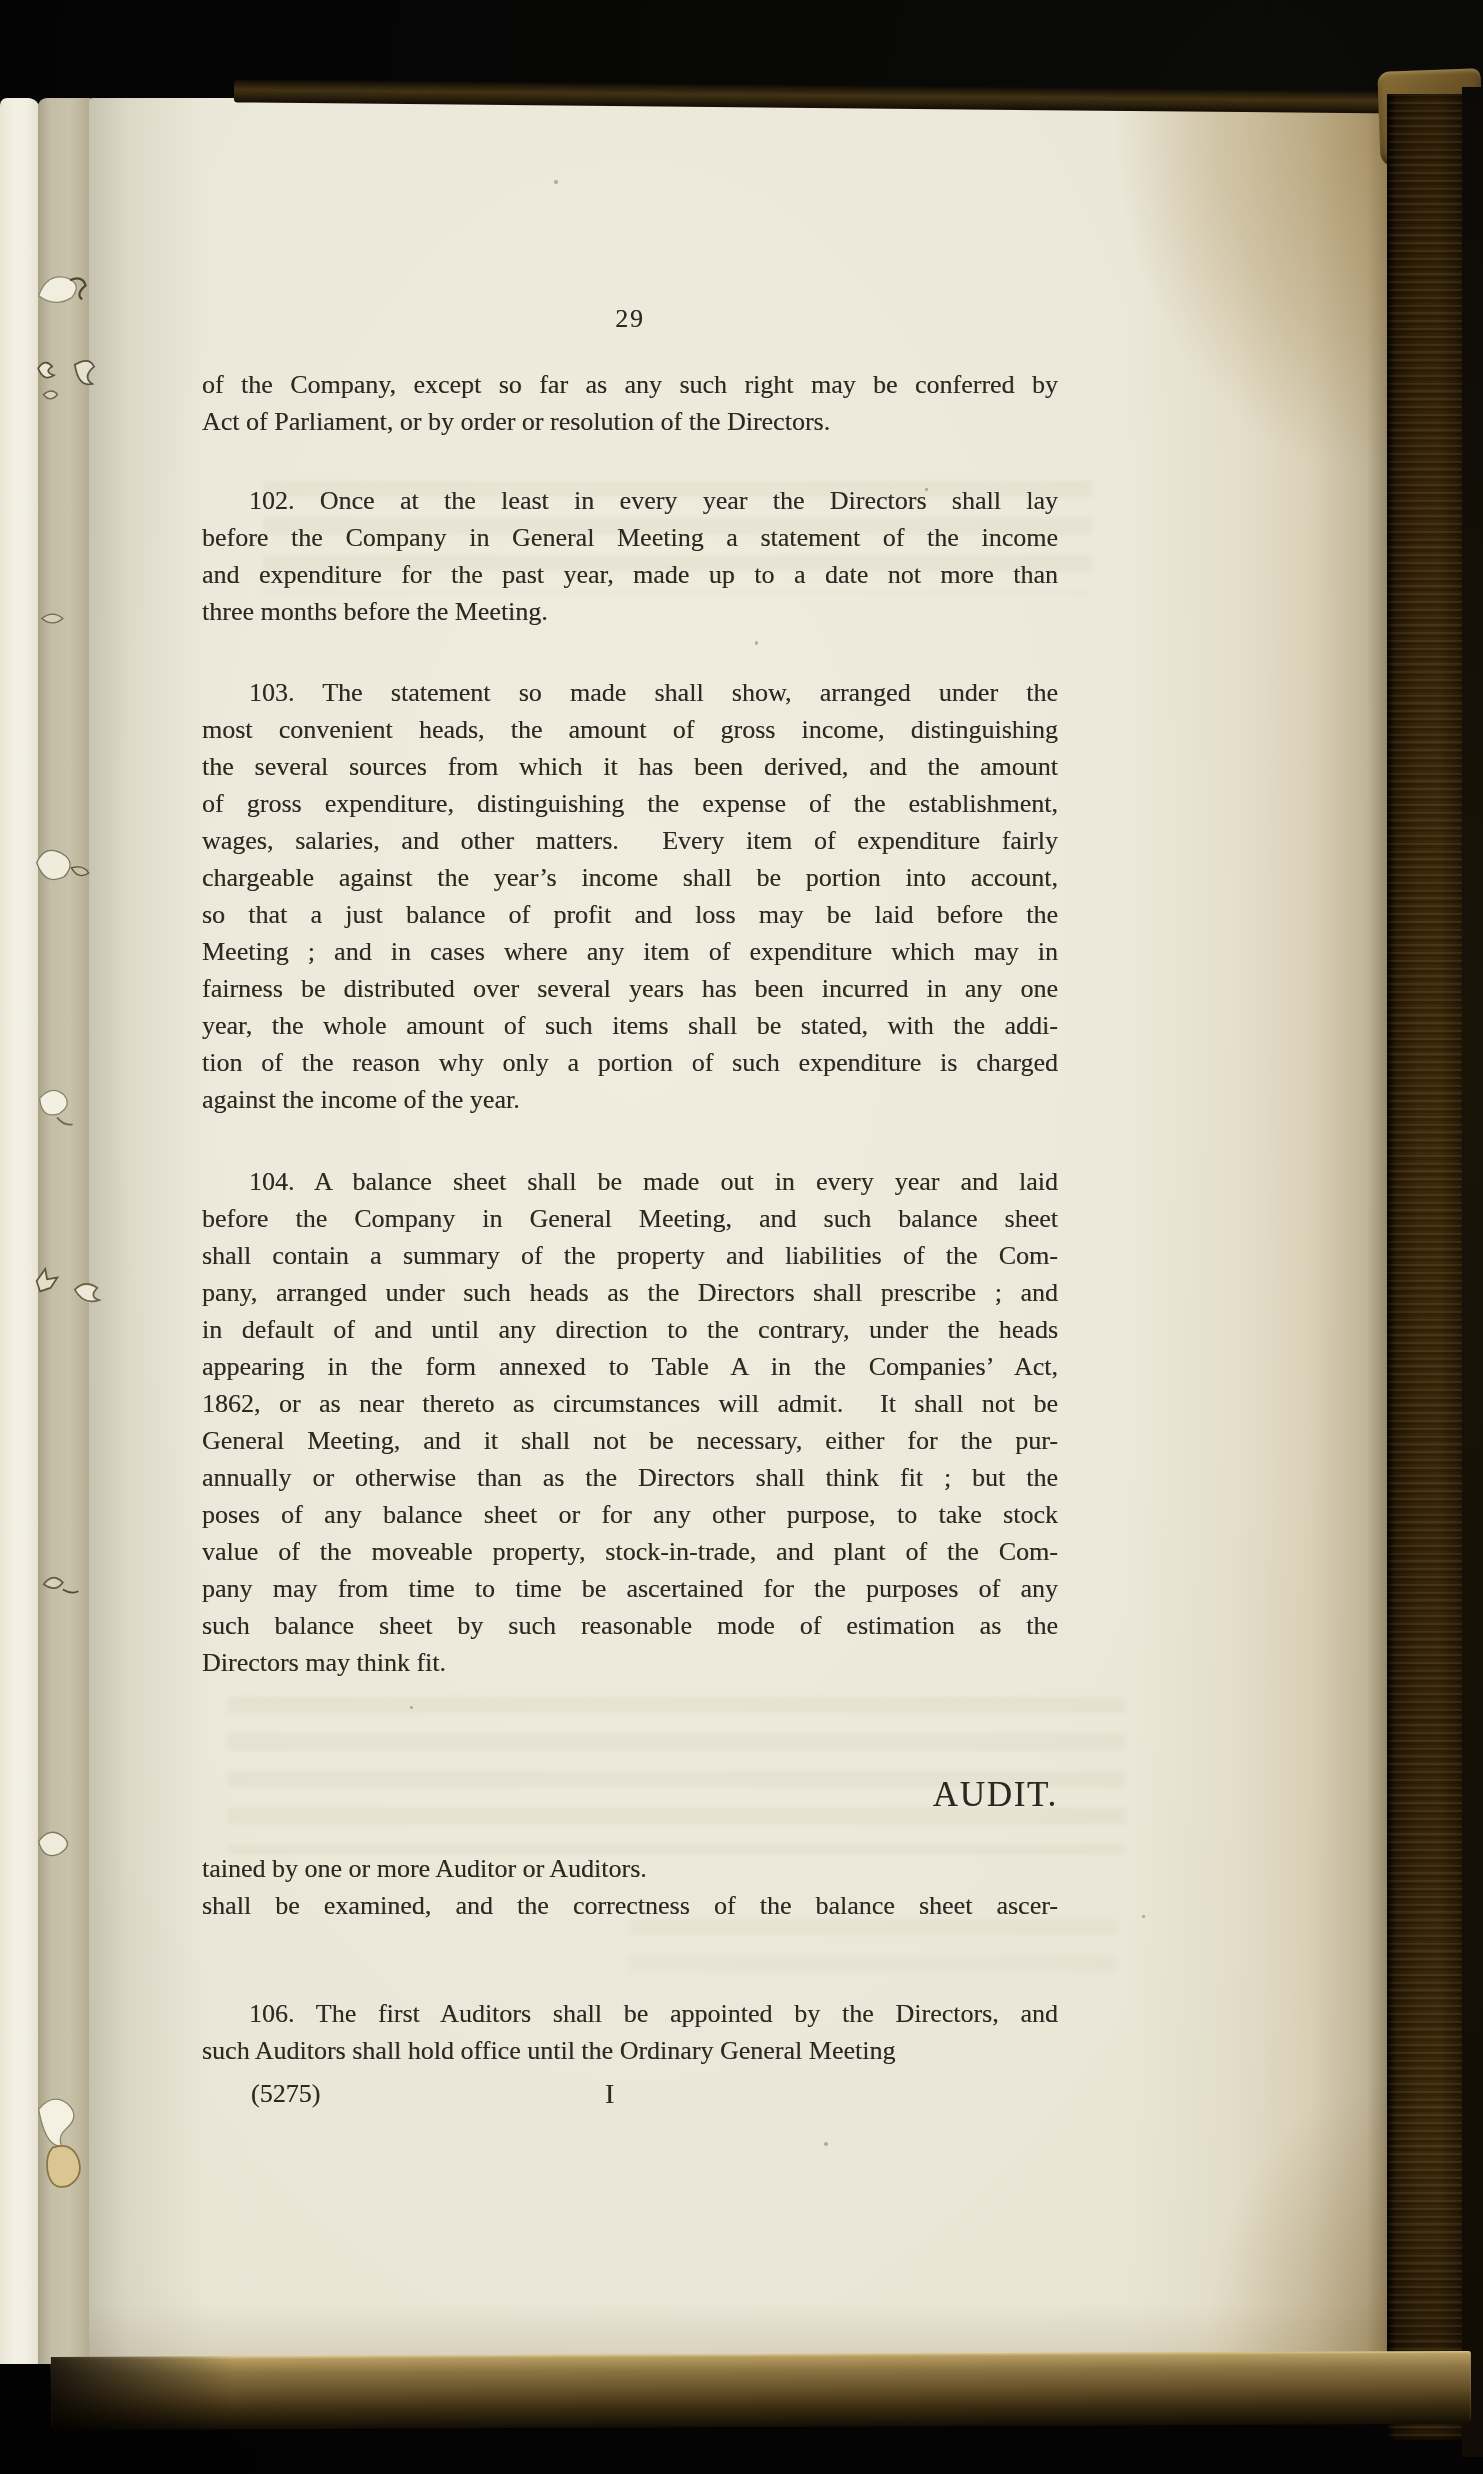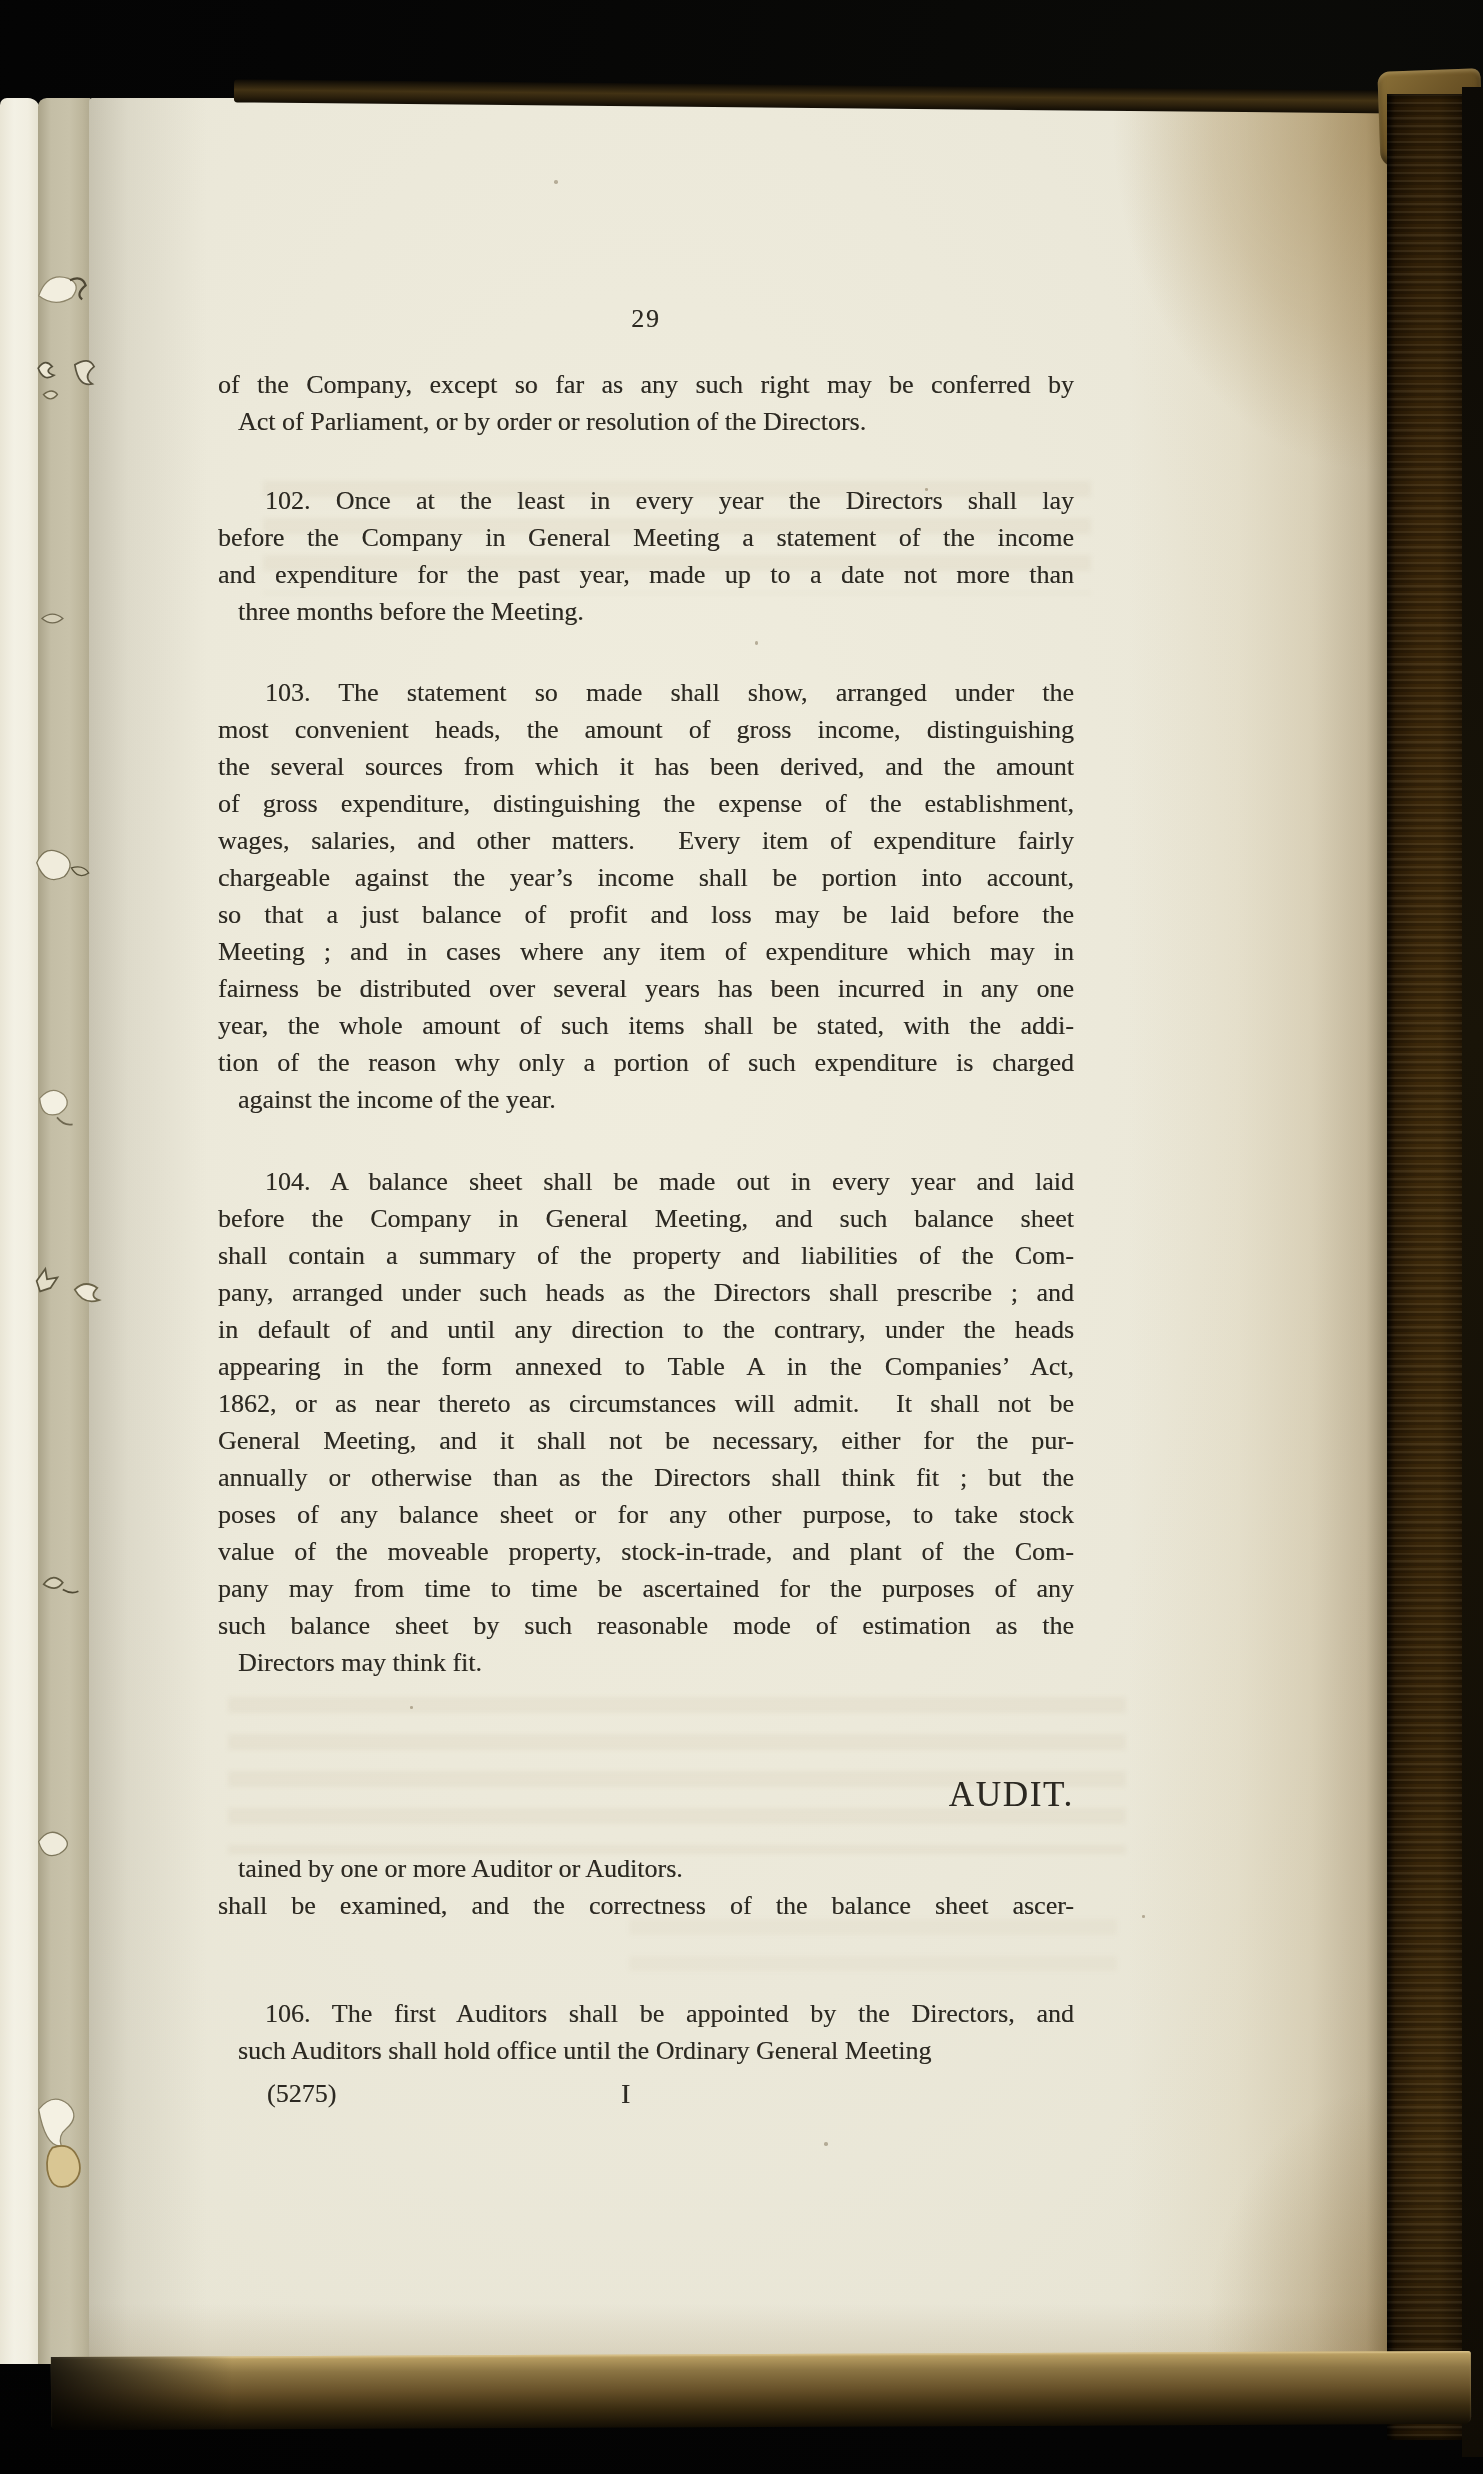--- a/index.html
+++ b/index.html
@@ -63,29 +63,29 @@
     background:linear-gradient(180deg,#c0a567 0%,#8c7544 22%,#68522a 48%,#392b10 75%,#120d04 100%);
     box-shadow:inset 0 1.7px 1.7px rgba(255,238,190,0.4);}
   .bottom-edge::after{content:"";position:absolute;left:0;top:0;width:227px;height:100%;
     background:linear-gradient(90deg,rgba(0,0,0,0.8),rgba(0,0,0,0) 80%);}
 
   
   .tear{position:absolute;}
 
   
   .pageno, .para, .heading, .footerline{
-    position:absolute;left:218px;width:856px;color:#2c2922;
+    position:absolute;left:202px;width:856px;color:#2c2922;
     font-size:26px;line-height:37px;
     text-shadow:0.3px 0.3px 0.6px rgba(44,40,32,0.45);}
   .pageno{text-align:center;letter-spacing:1.7px;}
   .heading{text-align:right;font-size:35px;letter-spacing:1.7px;}
   .para{text-align:justify;}
   .line{text-align:justify;text-align-last:justify;min-height:37px;}
   .line.first{text-indent:47px;}
-  .line.last{text-align-last:left;margin-left:20px;}
+  .line.last{text-align-last:left;}
   .footerline{height:37px;}
   .sig{position:absolute;left:49px;top:0;}
   .gmark{position:absolute;left:403px;top:0;font-size:28px;}
 </style>
 </head>
 <body>
 
 <div class="backdrop"></div>
 
 <div class="facing-strip"></div>

